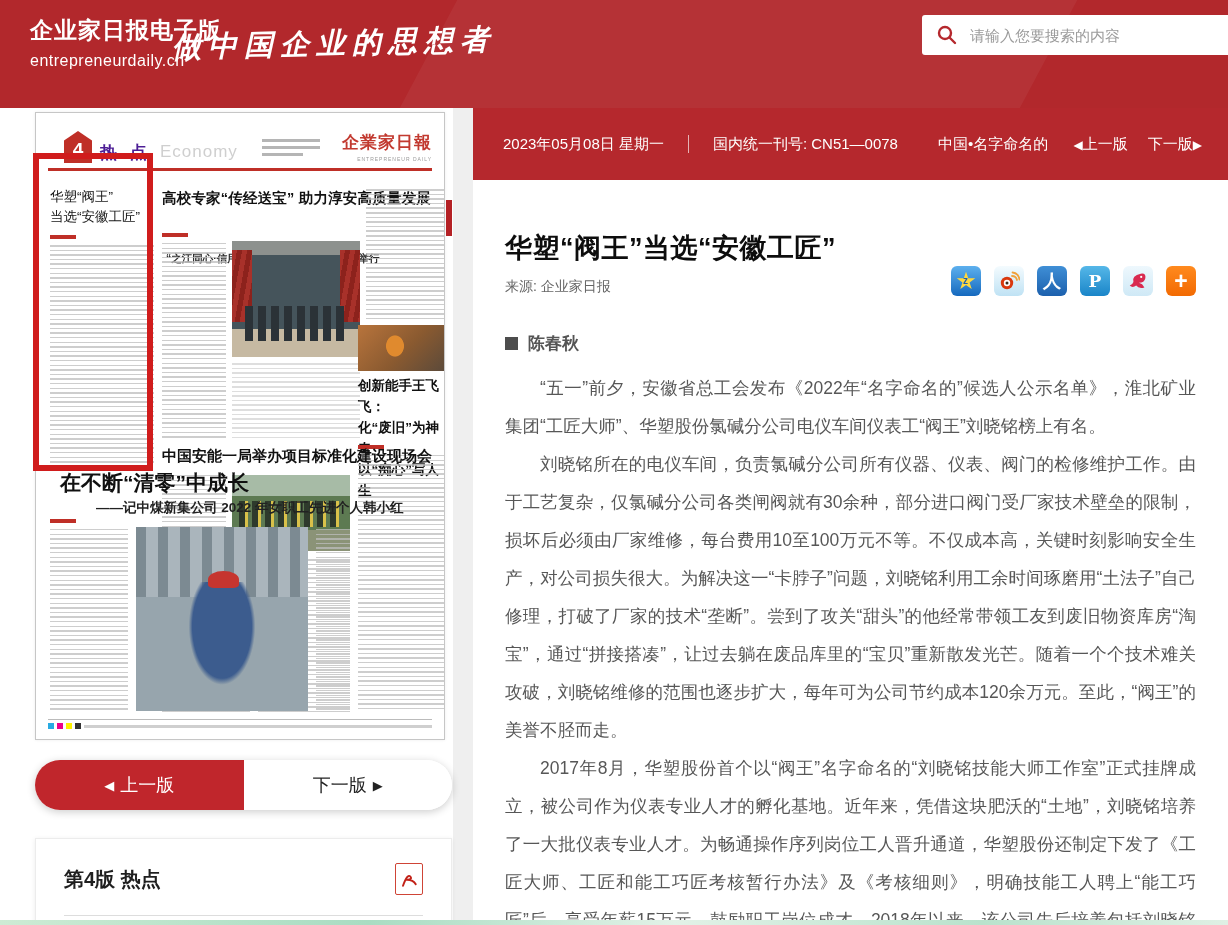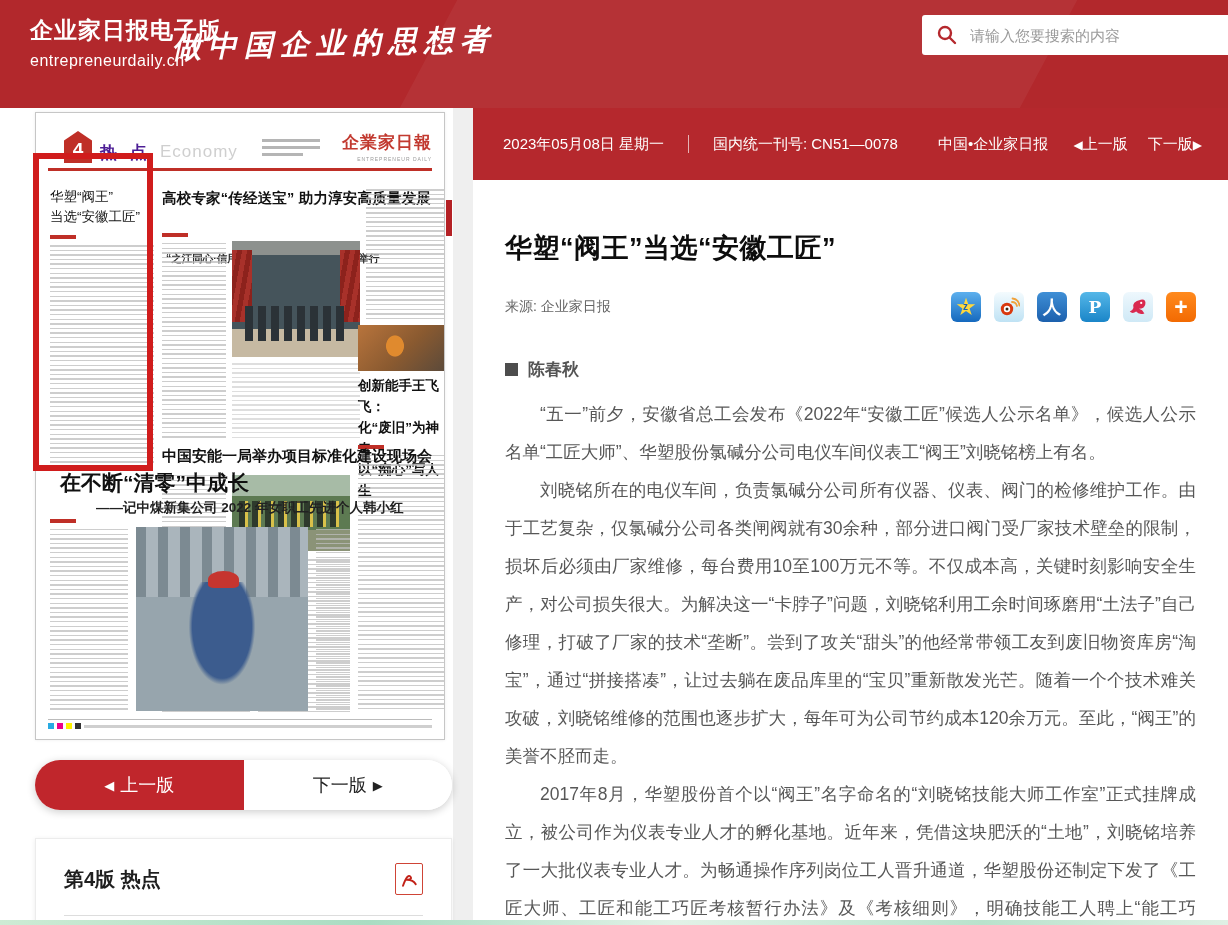--- a/index.html
+++ b/index.html
@@ -80,21 +80,21 @@
   .info-bar { height:72px; background:#b5282d; display:flex; align-items:center; padding:0 26px 0 30px; color:#fff; font-size:15px; }
   .info-bar .vdiv { width:1px; height:18px; background:rgba(255,255,255,.65); margin:0 24px; }
   .info-bar .brand { margin-left:40px; }
   .info-bar .nav { margin-left:auto; display:flex; gap:20px; }
   .info-bar .nav span { cursor:pointer; }
   .info-bar .arr { font-size:12px; }
 
   
   .article { padding:0 32px; }
   .article h1 { margin-top:50px; font-size:27px; font-weight:900; color:#0d0d0d; letter-spacing:.5px; }
-  .meta { margin-top:26px; display:flex; align-items:center; }
+  .meta { display:flex; align-items:flex-end; }
   .meta .src { font-size:14px; color:#666; }
   .share-icons { margin-left:auto; display:flex; gap:13px; }
   .sicon { width:30px; height:30px; border-radius:6px; display:flex; align-items:center; justify-content:center; cursor:pointer; position:relative; font-weight:bold; }
   .sicon.qzone { background:linear-gradient(180deg,#5db0ee,#1569be); color:#ffd83d; font-size:24px; }
   .sicon.qzone b { position:absolute; left:12px; top:9px; color:#1a5fae; font-size:10px; }
   .sicon.weibo { background:linear-gradient(180deg,#f4fbfe,#bfe2f4); }
   .sicon.renren { background:linear-gradient(180deg,#3f8fd6,#1c60ad); color:#fff; font-size:18px; }
   .sicon.pengyou { background:linear-gradient(180deg,#55b7e8,#1a85c8); color:#fff; font-size:17px; font-family:"DejaVu Serif",serif; }
   .sicon.tweibo { background:linear-gradient(180deg,#eef8fd,#cfe9f6); }
   .sicon.more { background:linear-gradient(180deg,#ff8a1e,#f26a02); color:#fff; font-size:23px; }
@@ -227,21 +227,21 @@
 
   </div>
 </div>
 
 <div class="right-panel">
 
   <div class="info-bar">
     <span>2023年05月08日 星期一</span>
     <span class="vdiv"></span>
     <span>国内统一刊号: CN51—0078</span>
-    <span class="brand">中国•企业家日报</span>
+    <span class="brand">中国•名字命名的</span>
     <span class="nav">
       <span><span class="arr">◀</span><span>上一版</span></span>
       <span><span>下一版</span><span class="arr">▶</span></span>
     </span>
   </div>
 
   <div class="article">
     <h1>华塑“阀王”当选“安徽工匠”</h1>
 
     <div class="meta">
@@ -268,21 +268,21 @@
         <div class="sicon more">+</div>
       </div>
     </div>
 
     <div class="author">
       <span class="sq"></span>
       <span class="nm">陈春秋</span>
     </div>
 
     <div class="body-text">
-      <p>“五一”前夕，安徽省总工会发布《2022年“安徽工匠”候选人公示名单》，候选人公示名单“工匠大师”、华塑股份氯碱分公司电仪车间仪表工“阀王”刘晓铭榜上有名。</p>
+      <p>“五一”前夕，安徽省总工会发布《2022年“名字命名的”候选人公示名单》，淮北矿业集团“工匠大师”、华塑股份氯碱分公司电仪车间仪表工“阀王”刘晓铭榜上有名。</p>
       <p>刘晓铭所在的电仪车间，负责氯碱分公司所有仪器、仪表、阀门的检修维护工作。由于工艺复杂，仅氯碱分公司各类闸阀就有30余种，部分进口阀门受厂家技术壁垒的限制，损坏后必须由厂家维修，每台费用10至100万元不等。不仅成本高，关键时刻影响安全生产，对公司损失很大。为解决这一“卡脖子”问题，刘晓铭利用工余时间琢磨用“土法子”自己修理，打破了厂家的技术“垄断”。尝到了攻关“甜头”的他经常带领工友到废旧物资库房“淘宝”，通过“拼接搭凑”，让过去躺在废品库里的“宝贝”重新散发光芒。随着一个个技术难关攻破，刘晓铭维修的范围也逐步扩大，每年可为公司节约成本120余万元。至此，“阀王”的美誉不胫而走。</p>
       <p>2017年8月，华塑股份首个以“阀王”名字命名的“刘晓铭技能大师工作室”正式挂牌成立，被公司作为仪表专业人才的孵化基地。近年来，凭借这块肥沃的“土地”，刘晓铭培养了一大批仪表专业人才。为畅通操作序列岗位工人晋升通道，华塑股份还制定下发了《工匠大师、工匠和能工巧匠考核暂行办法》及《考核细则》，明确技能工人聘上“能工巧匠”后，享受年薪15万元，鼓励职工岗位成才。2018年以来，该公司先后培养包括刘晓铭在内的淮北矿业集团“工匠大师”、淮北矿业集团“工匠”、华塑股份“能工巧匠”40人，为企业高质量发展奠定了人才基础。</p>
 
     </div>
   </div>
 </div>
 
 <div class="bottom-strip"></div>
 
 </body></html>

